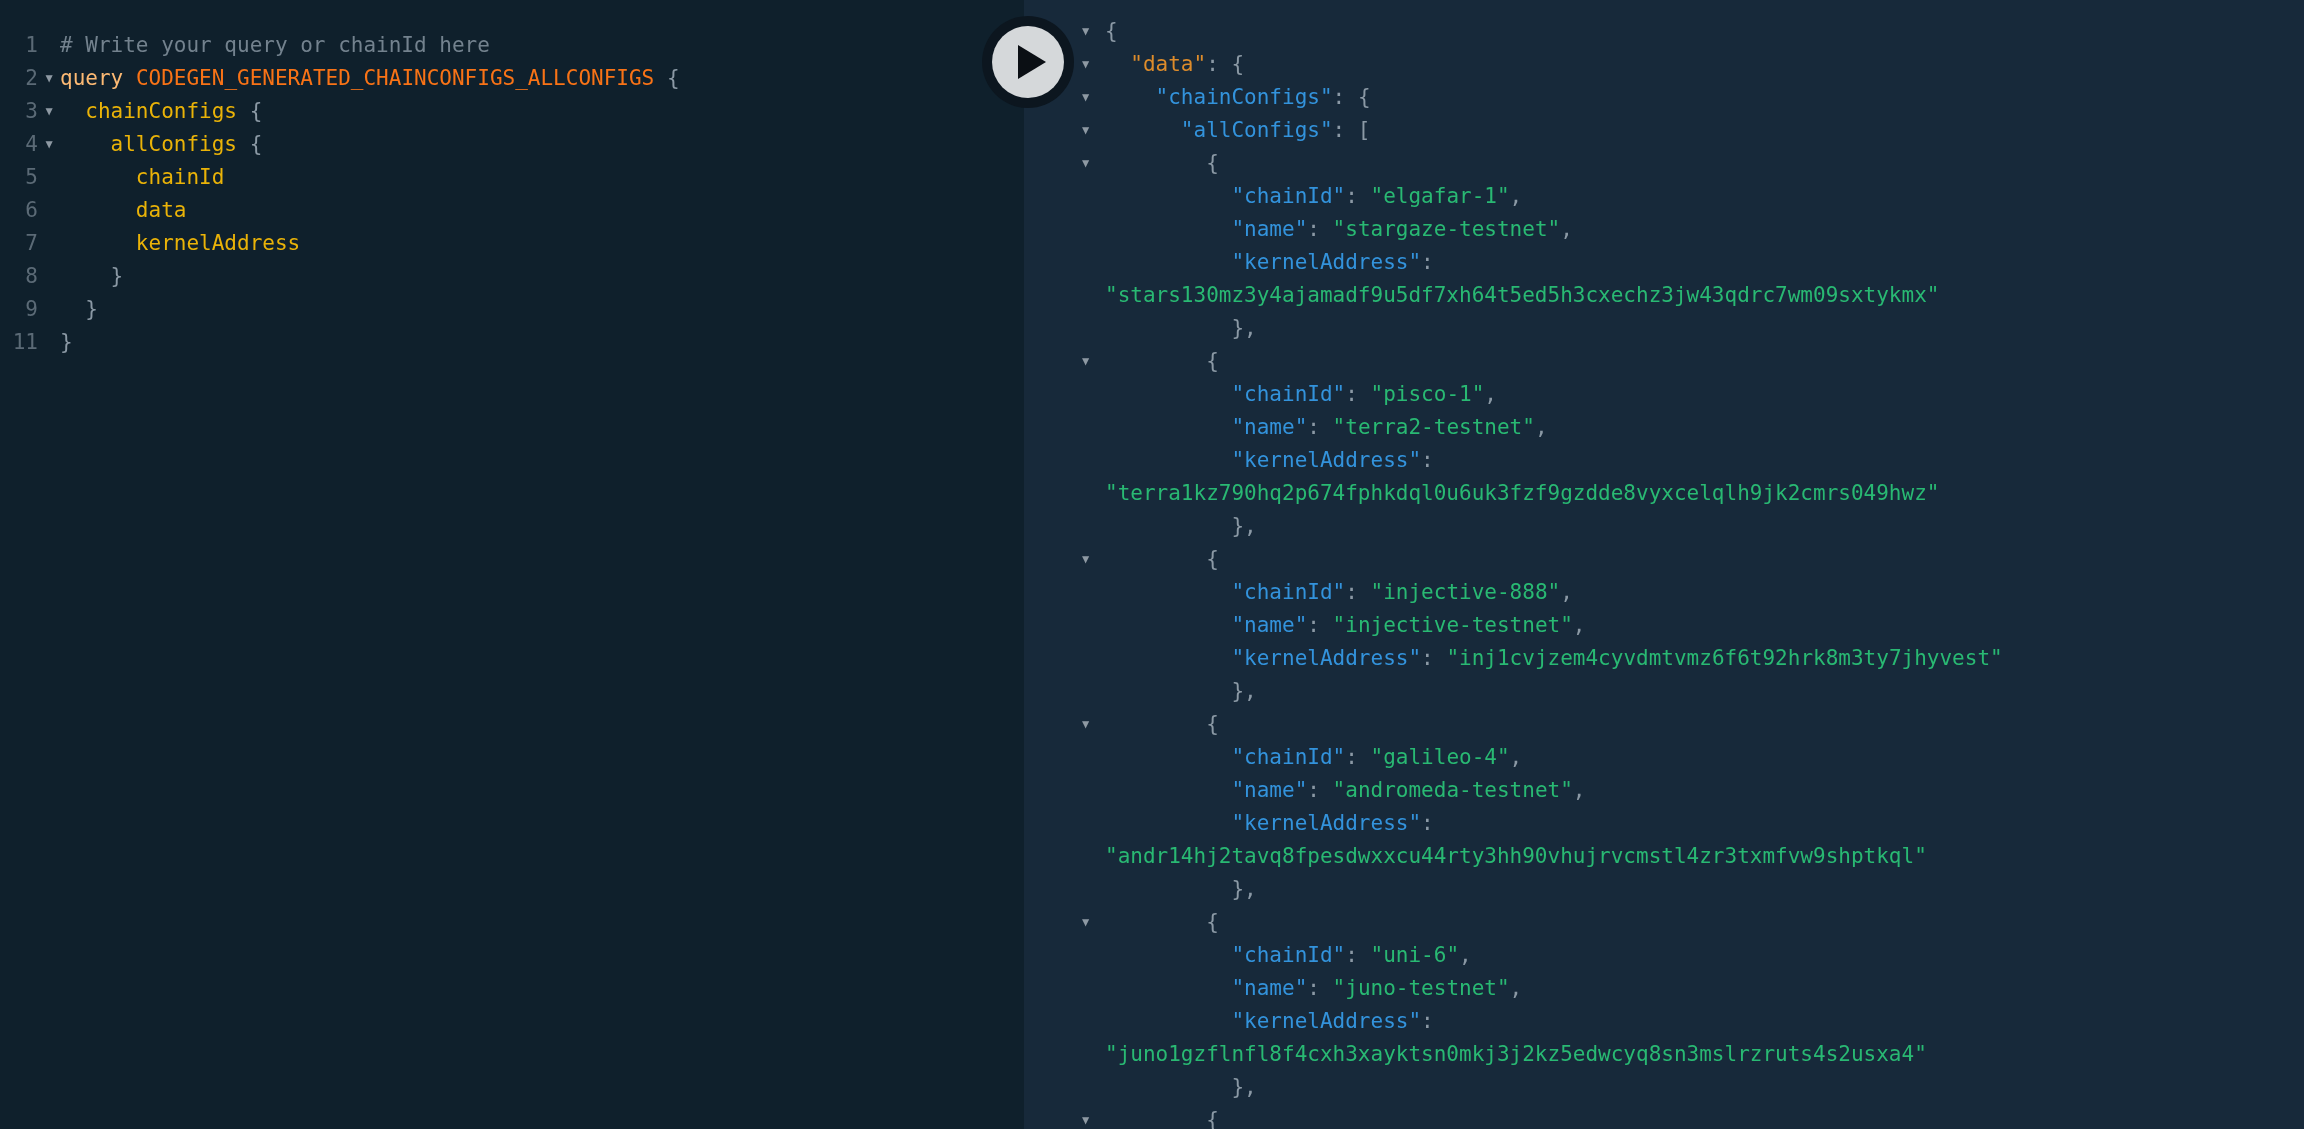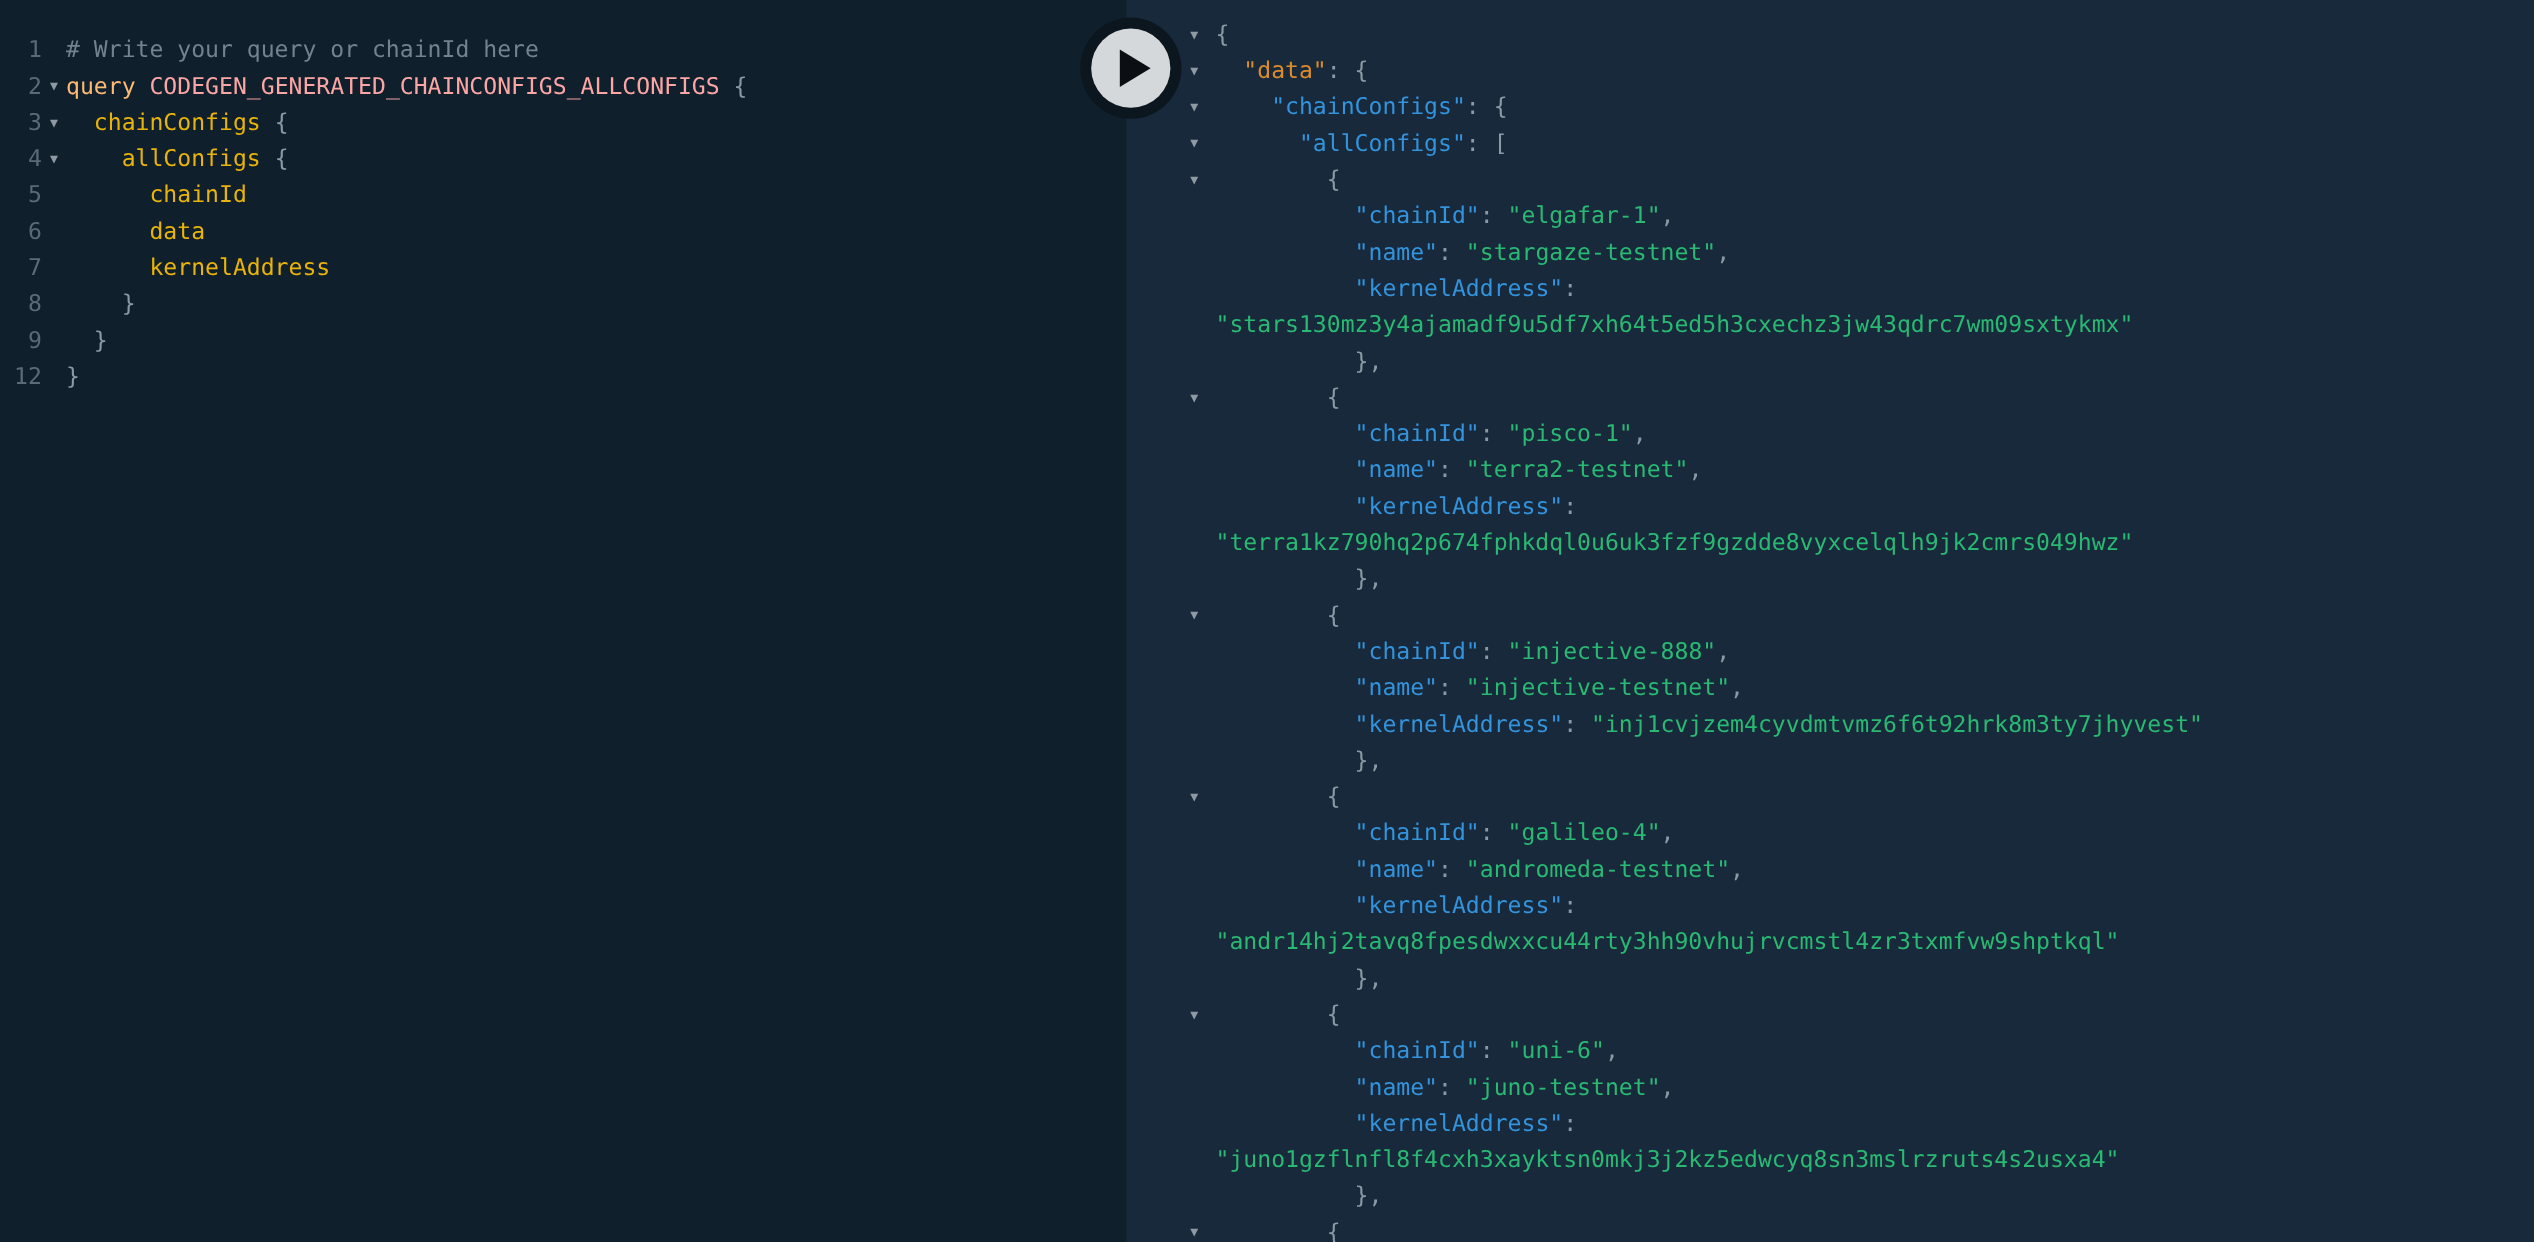--- a/index.html
+++ b/index.html
@@ -9,21 +9,21 @@
        font-size:21px;line-height:33px}
   .pane-editor{width:1024px;height:100%;background:#0F202C;padding-top:29px;overflow:hidden}
   .pane-response{flex:1;height:100%;background:#17293A;padding-top:15px;overflow:hidden}
   .row{display:flex;height:33px;align-items:center;white-space:pre}
   .lnum{width:38px;flex:none;text-align:right;color:#5B6A76}
   .fold{width:22px;flex:none;text-align:center;font-size:12px;line-height:33px;color:#8E99A3;user-select:none}
   .pane-response .fold{width:81px;flex:none;text-align:left;padding-left:58px}
   .codeline{white-space:pre}
   .tok-comment{color:#73828E}
   .tok-keyword{color:#fdba74}
-  .tok-def{color:#fca5a5}
+  .tok-def{color:#f97316}
   .tok-field{color:#eab308}
   .tok-punct{color:#8B99A5}
   .tok-key{color:#3393DC}
   .tok-keydata{color:#DE8C2B}
   .tok-string{color:#29B973}
   .tok-plain{color:#BFC9D1}
   .play{position:absolute;left:982px;top:16px;width:92px;height:92px;border-radius:50%;
         background:#0C161F;border:none;cursor:pointer;display:flex;align-items:center;
         justify-content:center;z-index:5;padding:0}
   .play-face{width:72px;height:72px;border-radius:50%;background:#D5D8DA;
@@ -39,21 +39,21 @@
     <div>
         <div class="row"><span class="lnum">1</span><span class="fold"></span><span class="codeline"><span class="tok-comment"># Write your query or chainId here</span></span></div>
         <div class="row"><span class="lnum">2</span><span class="fold">▼</span><span class="codeline"><span class="tok-keyword">query</span><span class="tok-plain"> </span><span class="tok-def">CODEGEN_GENERATED_CHAINCONFIGS_ALLCONFIGS</span><span class="tok-plain"> </span><span class="tok-punct">{</span></span></div>
         <div class="row"><span class="lnum">3</span><span class="fold">▼</span><span class="codeline"><span class="tok-plain">  </span><span class="tok-field">chainConfigs</span><span class="tok-plain"> </span><span class="tok-punct">{</span></span></div>
         <div class="row"><span class="lnum">4</span><span class="fold">▼</span><span class="codeline"><span class="tok-plain">    </span><span class="tok-field">allConfigs</span><span class="tok-plain"> </span><span class="tok-punct">{</span></span></div>
         <div class="row"><span class="lnum">5</span><span class="fold"></span><span class="codeline"><span class="tok-plain">      </span><span class="tok-field">chainId</span></span></div>
         <div class="row"><span class="lnum">6</span><span class="fold"></span><span class="codeline"><span class="tok-plain">      </span><span class="tok-field">data</span></span></div>
         <div class="row"><span class="lnum">7</span><span class="fold"></span><span class="codeline"><span class="tok-plain">      </span><span class="tok-field">kernelAddress</span></span></div>
         <div class="row"><span class="lnum">8</span><span class="fold"></span><span class="codeline"><span class="tok-plain">    </span><span class="tok-punct">}</span></span></div>
         <div class="row"><span class="lnum">9</span><span class="fold"></span><span class="codeline"><span class="tok-plain">  </span><span class="tok-punct">}</span></span></div>
-        <div class="row"><span class="lnum">12</span><span class="fold"></span><span class="codeline"><span class="tok-punct">}</span></span></div>
+        <div class="row"><span class="lnum">11</span><span class="fold"></span><span class="codeline"><span class="tok-punct">}</span></span></div>
       </div>
   </section>
   <section class="pane-response">
     <div>
         <div class="row"><span class="fold">▼</span><span class="codeline"><span class="tok-punct">{</span></span></div>
         <div class="row"><span class="fold">▼</span><span class="codeline"><span class="tok-plain">  </span><span class="tok-keydata">"data"</span><span class="tok-punct">: {</span></span></div>
         <div class="row"><span class="fold">▼</span><span class="codeline"><span class="tok-plain">    </span><span class="tok-key">"chainConfigs"</span><span class="tok-punct">: {</span></span></div>
         <div class="row"><span class="fold">▼</span><span class="codeline"><span class="tok-plain">      </span><span class="tok-key">"allConfigs"</span><span class="tok-punct">: [</span></span></div>
         <div class="row"><span class="fold">▼</span><span class="codeline"><span class="tok-plain">        </span><span class="tok-punct">{</span></span></div>
         <div class="row"><span class="fold"></span><span class="codeline"><span class="tok-plain">          </span><span class="tok-key">"chainId"</span><span class="tok-punct">: </span><span class="tok-string">"elgafar-1"</span><span class="tok-punct">,</span></span></div>

